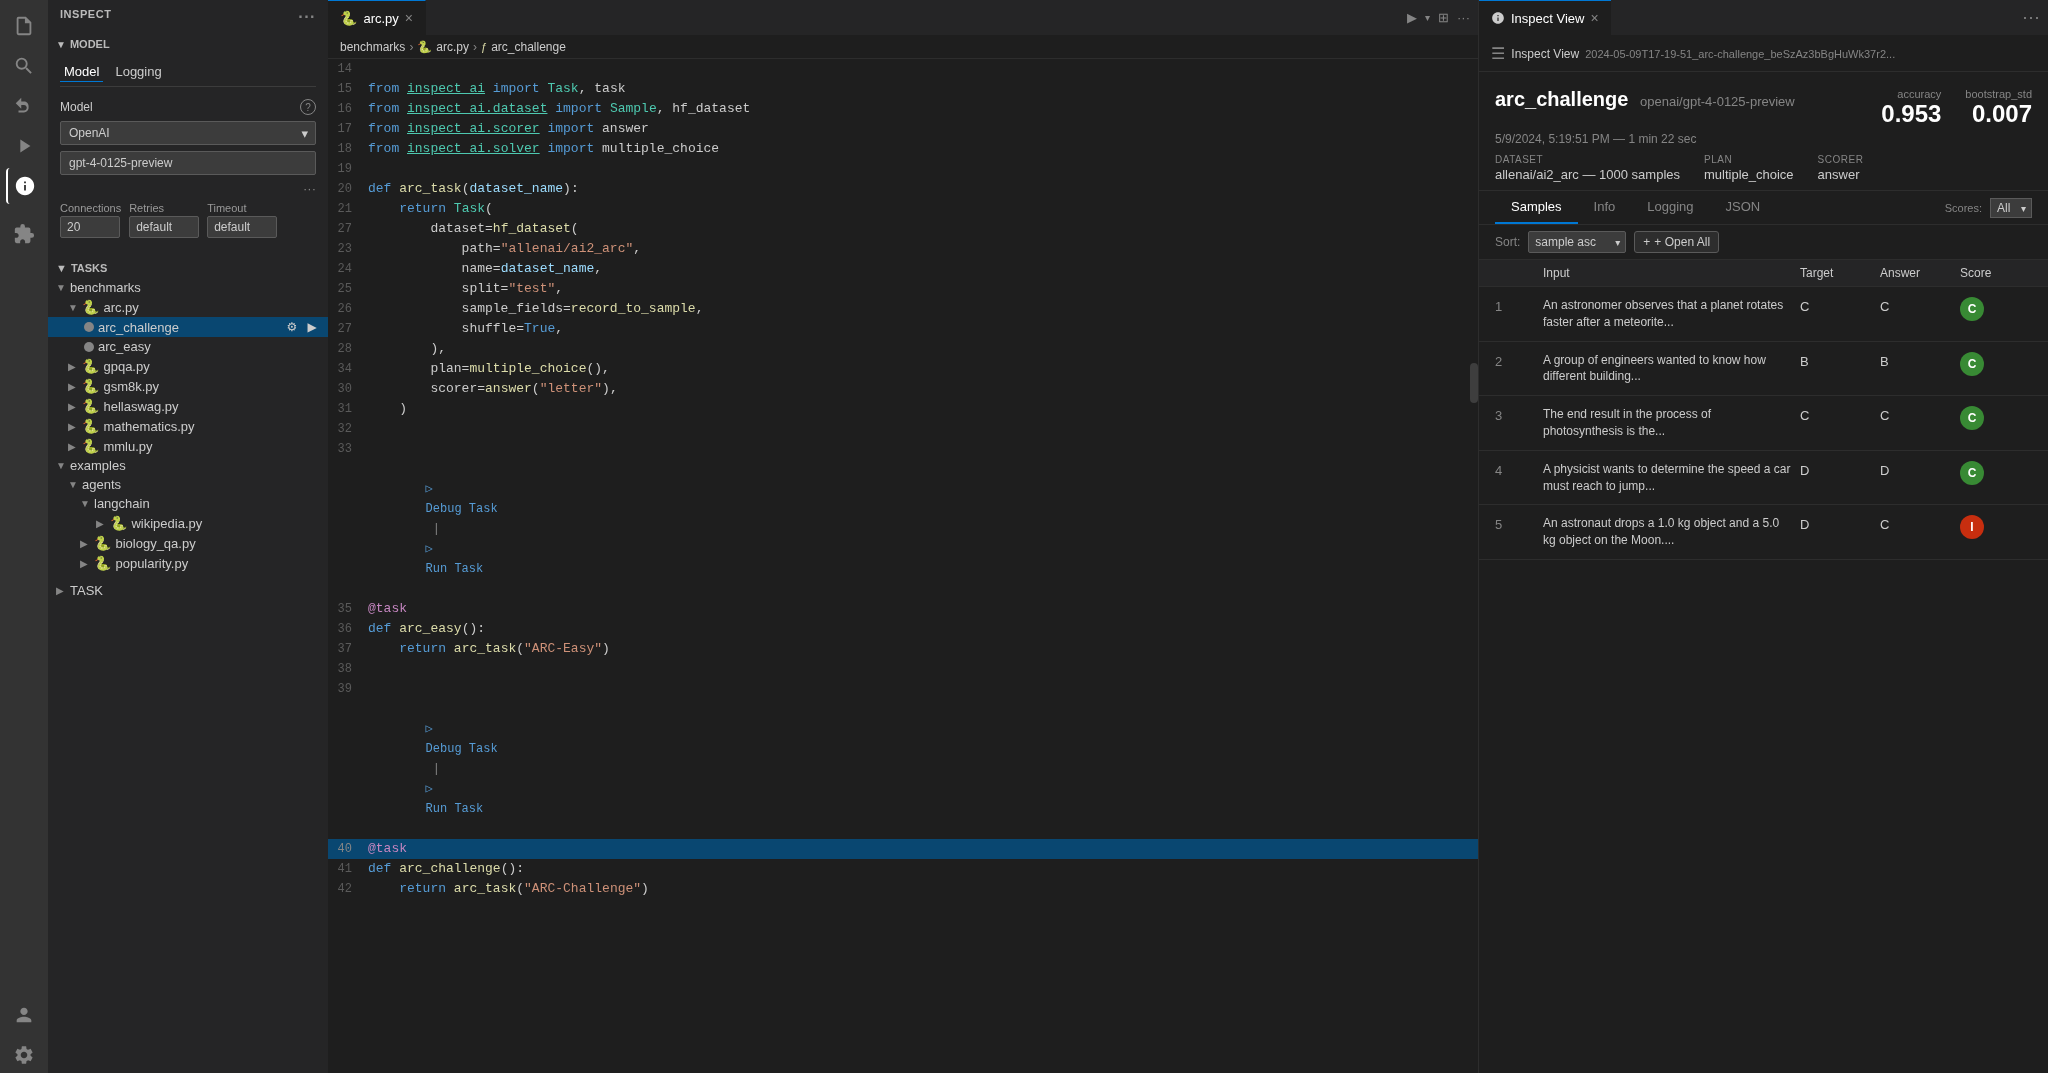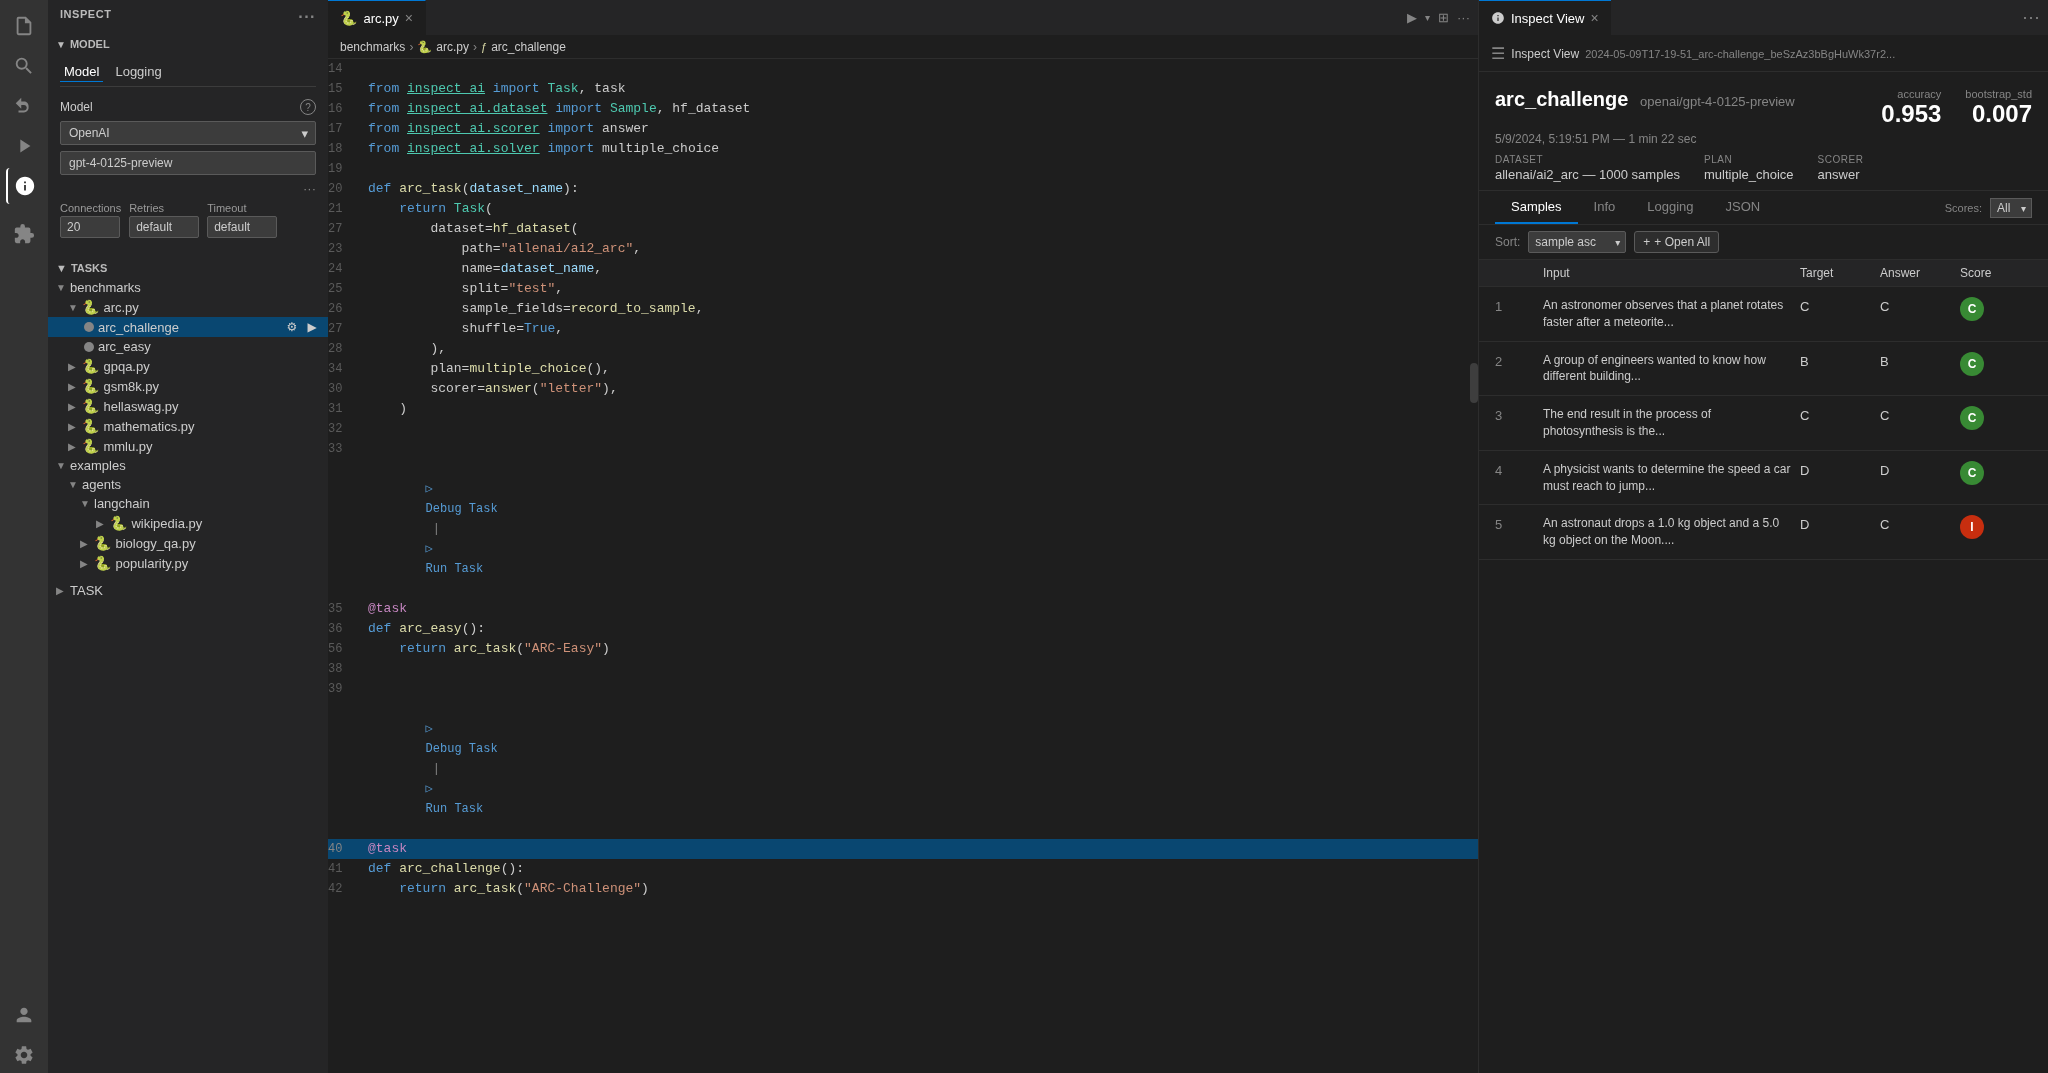--- a/index.html
+++ b/index.html
@@ -298,21 +298,21 @@
       position: relative;
     }
     .code-line {
       display: flex;
       align-items: flex-start;
       padding: 0 16px 0 0;
       min-height: 20px;
     }
     .line-num {
       width: 40px;
-      text-align: left;
+      text-align: right;
       color: #5a5a5a;
       padding-right: 16px;
       user-select: none;
       flex-shrink: 0;
       font-size: 12px;
     }
     .line-content {
       flex: 1;
       white-space: pre;
     }
@@ -929,21 +929,21 @@
     </div>
     <div class="code-line">
       <span class="line-num">35</span>
       <span class="line-content"><span class="decorator">@task</span></span>
     </div>
     <div class="code-line">
       <span class="line-num">36</span>
       <span class="line-content"><span class="kw">def </span><span class="fn">arc_easy</span><span>():</span></span>
     </div>
     <div class="code-line">
-      <span class="line-num">56</span>
+      <span class="line-num">37</span>
       <span class="line-content"><span>    </span><span class="kw">return </span><span class="fn">arc_task</span><span>(</span><span class="str">"ARC-Easy"</span><span>)</span></span>
     </div>
     <div class="code-line">
       <span class="line-num">38</span>
       <span class="line-content"></span>
     </div>
     <div class="code-line">
       <span class="line-num">39</span>
       <span class="line-content"></span>
     </div>

